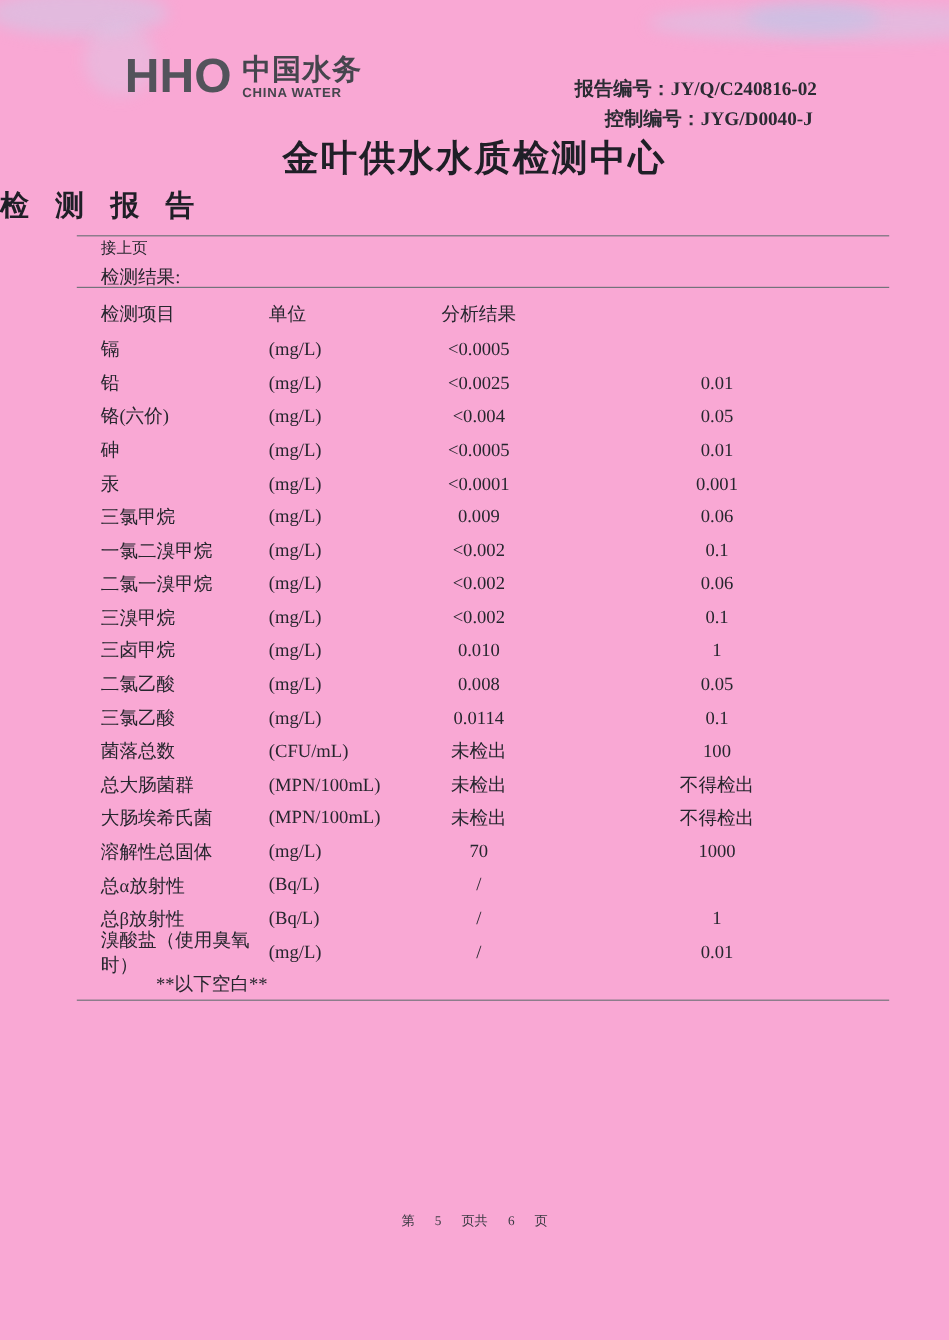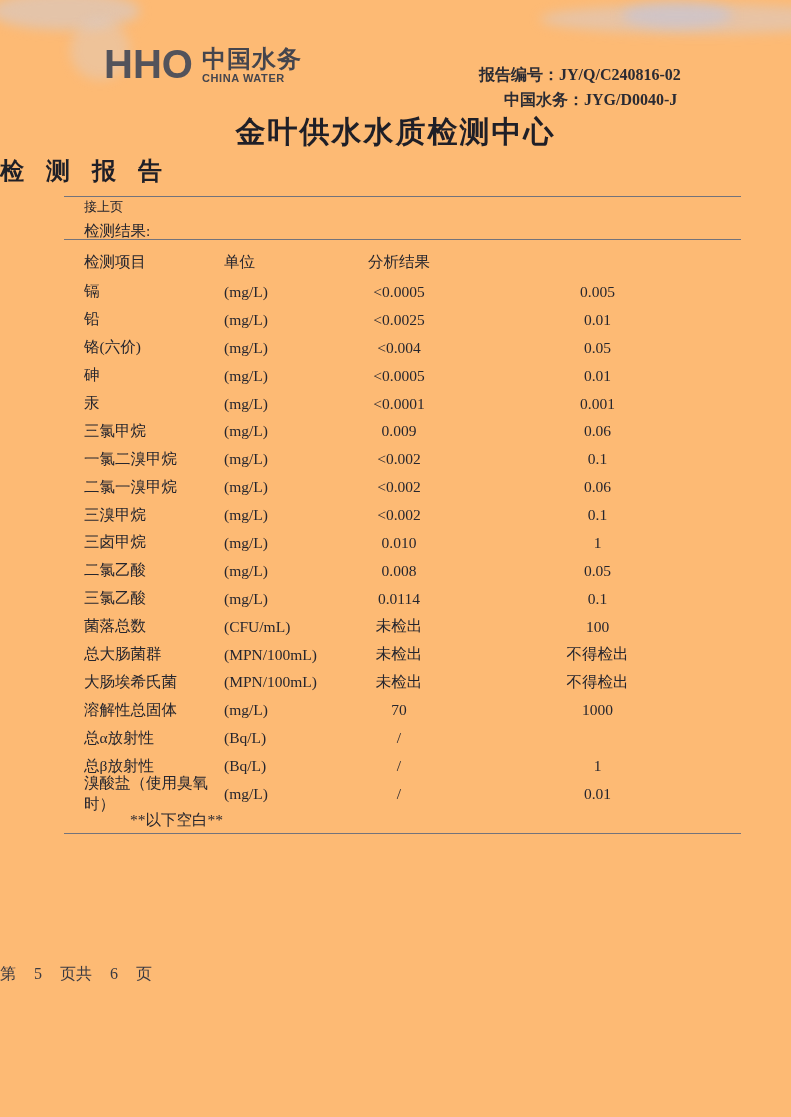--- a/index.html
+++ b/index.html
@@ -1,19 +1,19 @@
 <!DOCTYPE html>
 <html><head>
 <meta charset="utf-8">
 <style>
   html,body{margin:0;padding:0;background:#ffffff;}
   .page{
     position:relative;
     width:791px;height:1117px;
-    background:#fdba74;
+    background:#f9a8d4;
     font-family:"Liberation Serif","DejaVu Serif",serif;
     color:#26262e;
     overflow:hidden;
   }
   
   .smudge{position:absolute;border-radius:50%;filter:blur(6px);pointer-events:none;}
   .s1{left:-10px;top:-8px;width:150px;height:38px;background:rgba(198,208,236,0.45);}
   .s2{left:540px;top:4px;width:320px;height:30px;background:rgba(200,210,238,0.40);}
   .s3{left:622px;top:2px;width:110px;height:26px;background:rgba(185,198,232,0.50);}
   .s4{left:70px;top:20px;width:60px;height:60px;background:rgba(205,214,240,0.30);}
@@ -61,22 +61,22 @@
   .thead{display:flex;align-items:center;height:32px;font-size:15.5px;}
   .trow{display:flex;align-items:center;height:27.9px;font-size:15.5px;}
   .c1{width:160px;padding-left:20px;box-sizing:border-box;text-align:left;}
   .c2{width:120px;}
   .c3{width:110px;text-align:center;}
   .c4{flex:1;text-align:center;}
   .thead .c4{line-height:18px;font-size:15px;}
   .blank-note{height:26px;padding-left:66px;display:flex;align-items:center;font-size:15.5px;}
 
   .footer{
-    position:absolute;left:0;top:964px;width:100%;
-    font-size:16px;color:#3a3a42;word-spacing:14px;
+    position:absolute;left:0;top:1010px;width:100%;
+    text-align:center;font-size:11px;color:#3a3a42;word-spacing:14px;
   }
 </style>
 </head>
 <body>
 
 <div class="page">
 
   <div class="smudge s1"></div>
   <div class="smudge s2"></div>
   <div class="smudge s3"></div>
@@ -85,21 +85,21 @@
   <div class="logo">
     <span class="logo-hho">HHO</span>
     <span class="logo-stack">
       <span class="logo-cn">中国水务</span>
       <span class="logo-en">CHINA WATER</span>
     </span>
   </div>
 
   <div class="codes">
     <div class="code-line"><span>报告编号：</span><span>JY/Q/C240816-02</span></div>
-    <div class="code-line indent"><span>中国水务：</span><span>JYG/D0040-J</span></div>
+    <div class="code-line indent"><span>控制编号：</span><span>JYG/D0040-J</span></div>
   </div>
 
   <div class="title">金叶供水水质检测中心</div>
   <div class="subtitle">检 测 报 告</div>
 
   <div class="rule r1"></div>
   <div class="cont">接上页</div>
   <div class="resl">检测结果:</div>
   <div class="rule r2"></div>
 
@@ -107,21 +107,20 @@
     <div class="thead">
       <div class="c1">检测项目</div>
       <div class="c2">单位</div>
       <div class="c3">分析结果</div>
     </div>
     <div>
   <div class="trow">
     <div class="c1">镉</div>
     <div class="c2">(mg/L)</div>
     <div class="c3">&lt;0.0005</div>
-    <div class="c4">0.005</div>
   </div>
 
   <div class="trow">
     <div class="c1">铅</div>
     <div class="c2">(mg/L)</div>
     <div class="c3">&lt;0.0025</div>
     <div class="c4">0.01</div>
   </div>
 
   <div class="trow">

